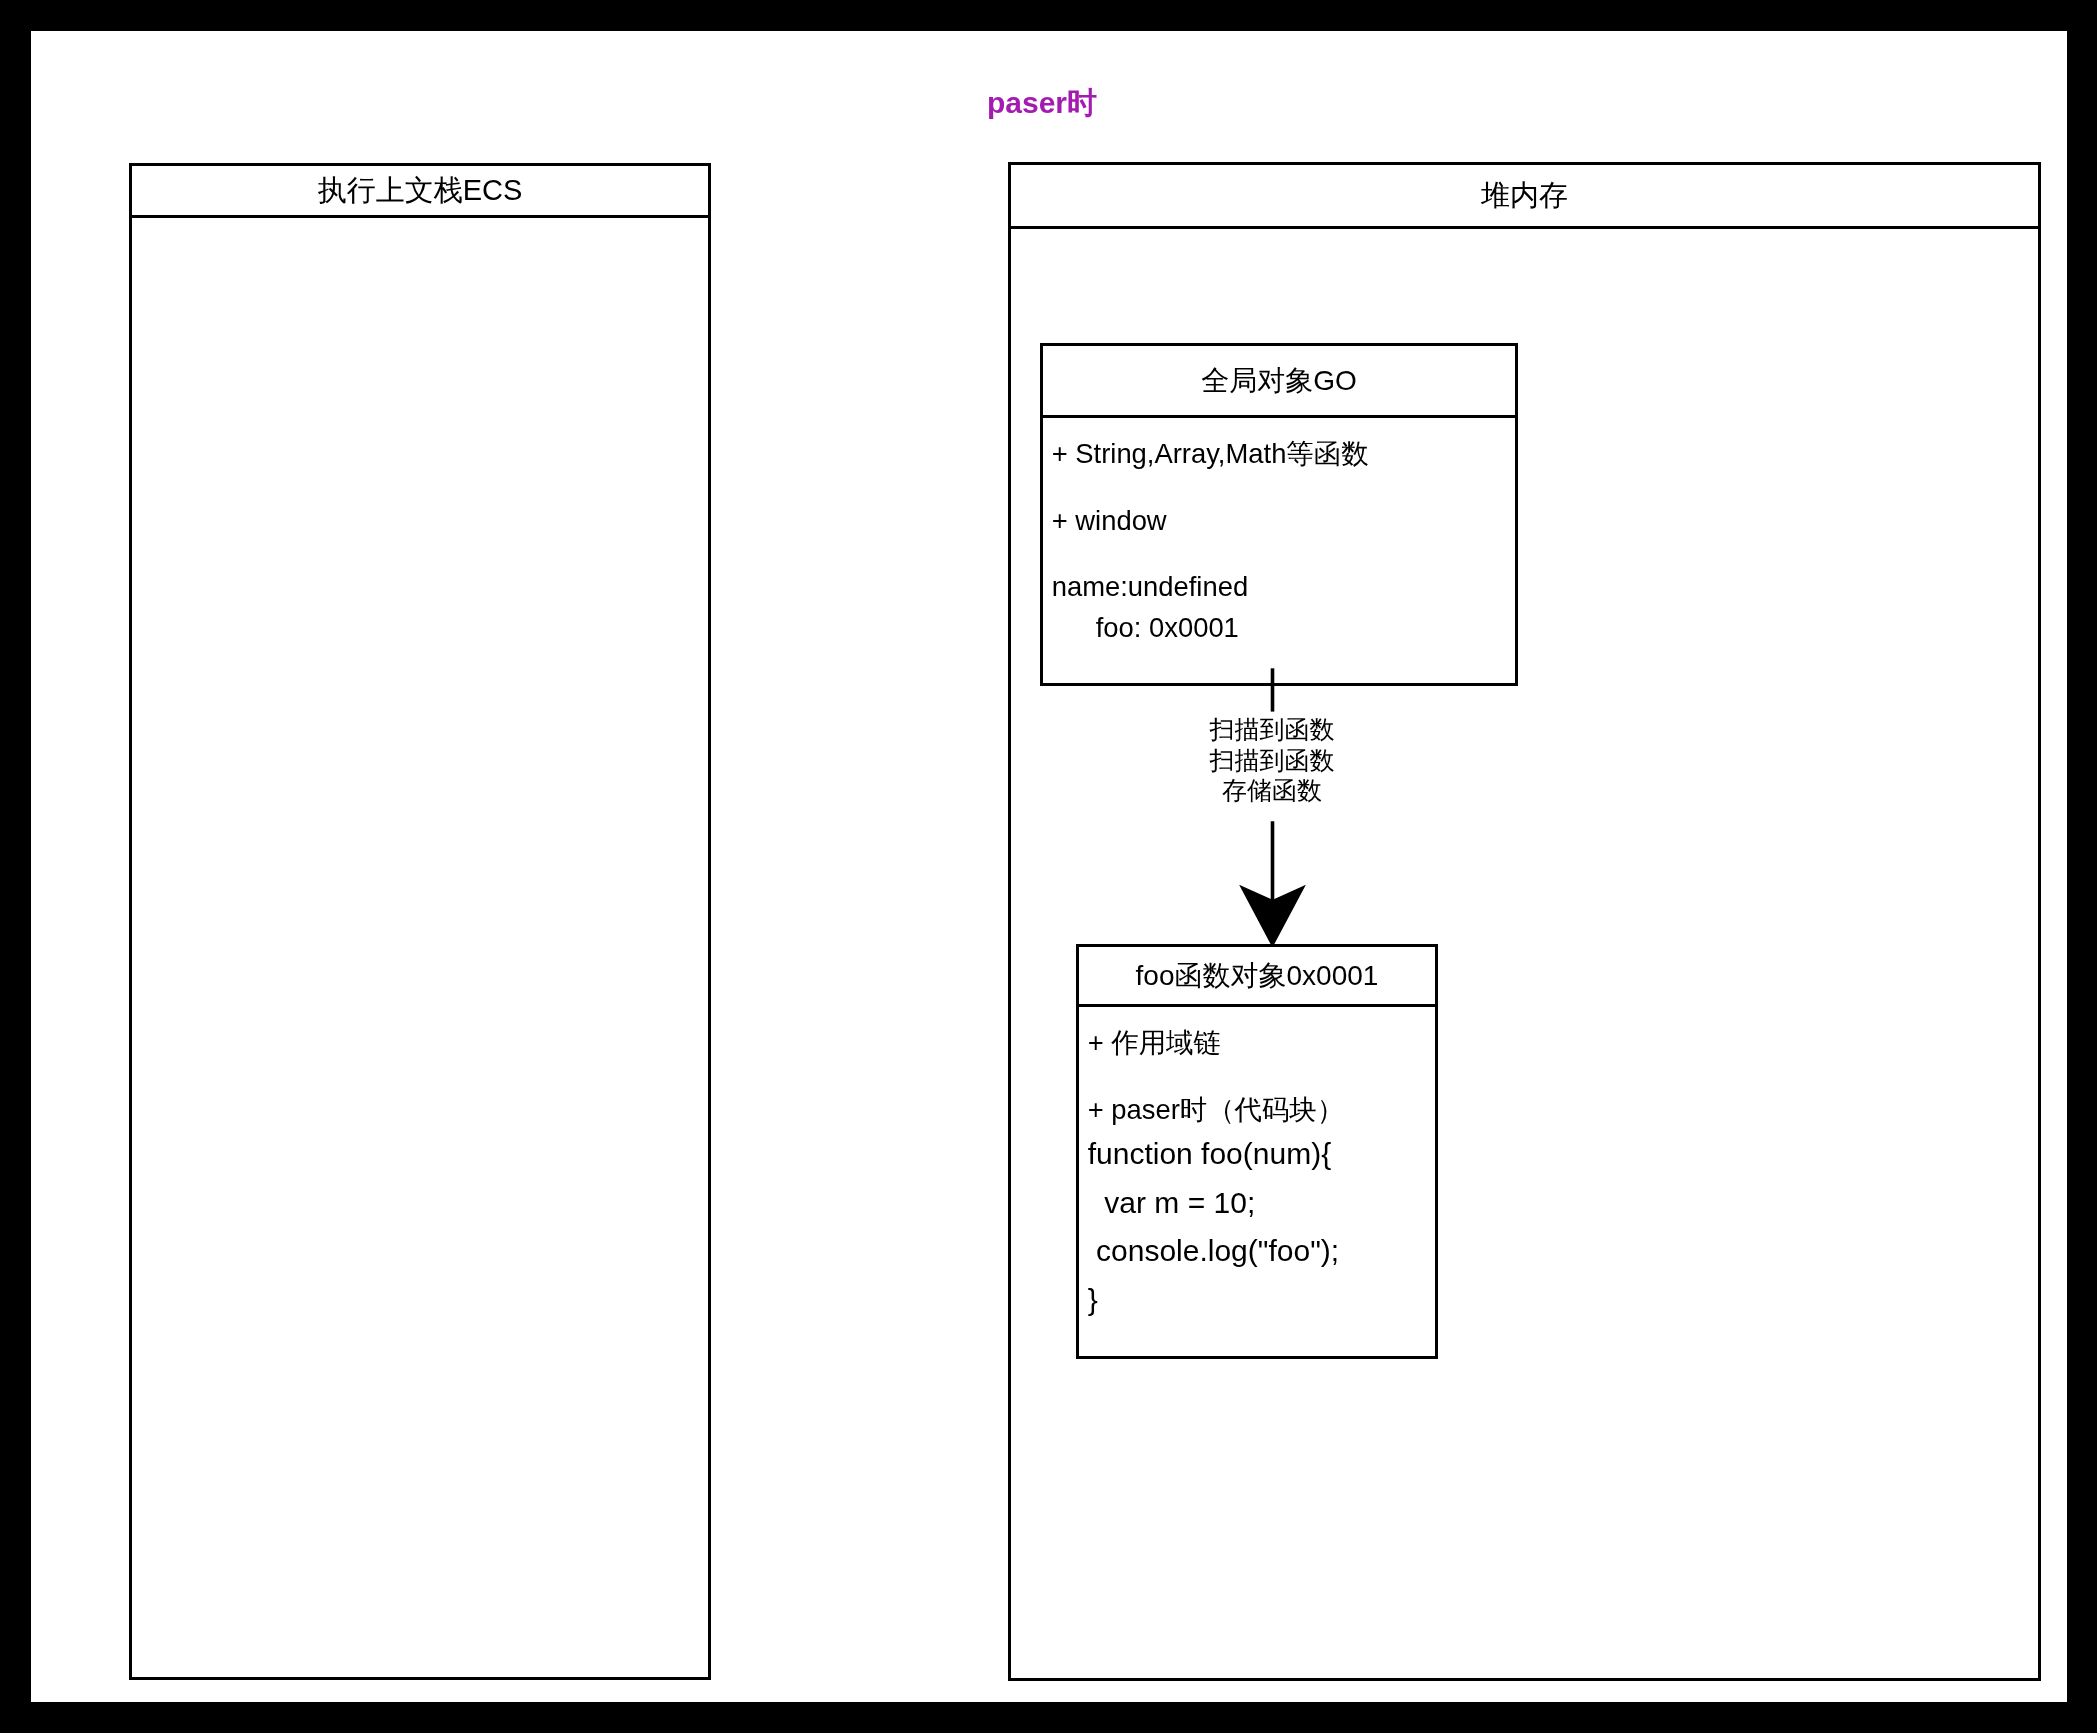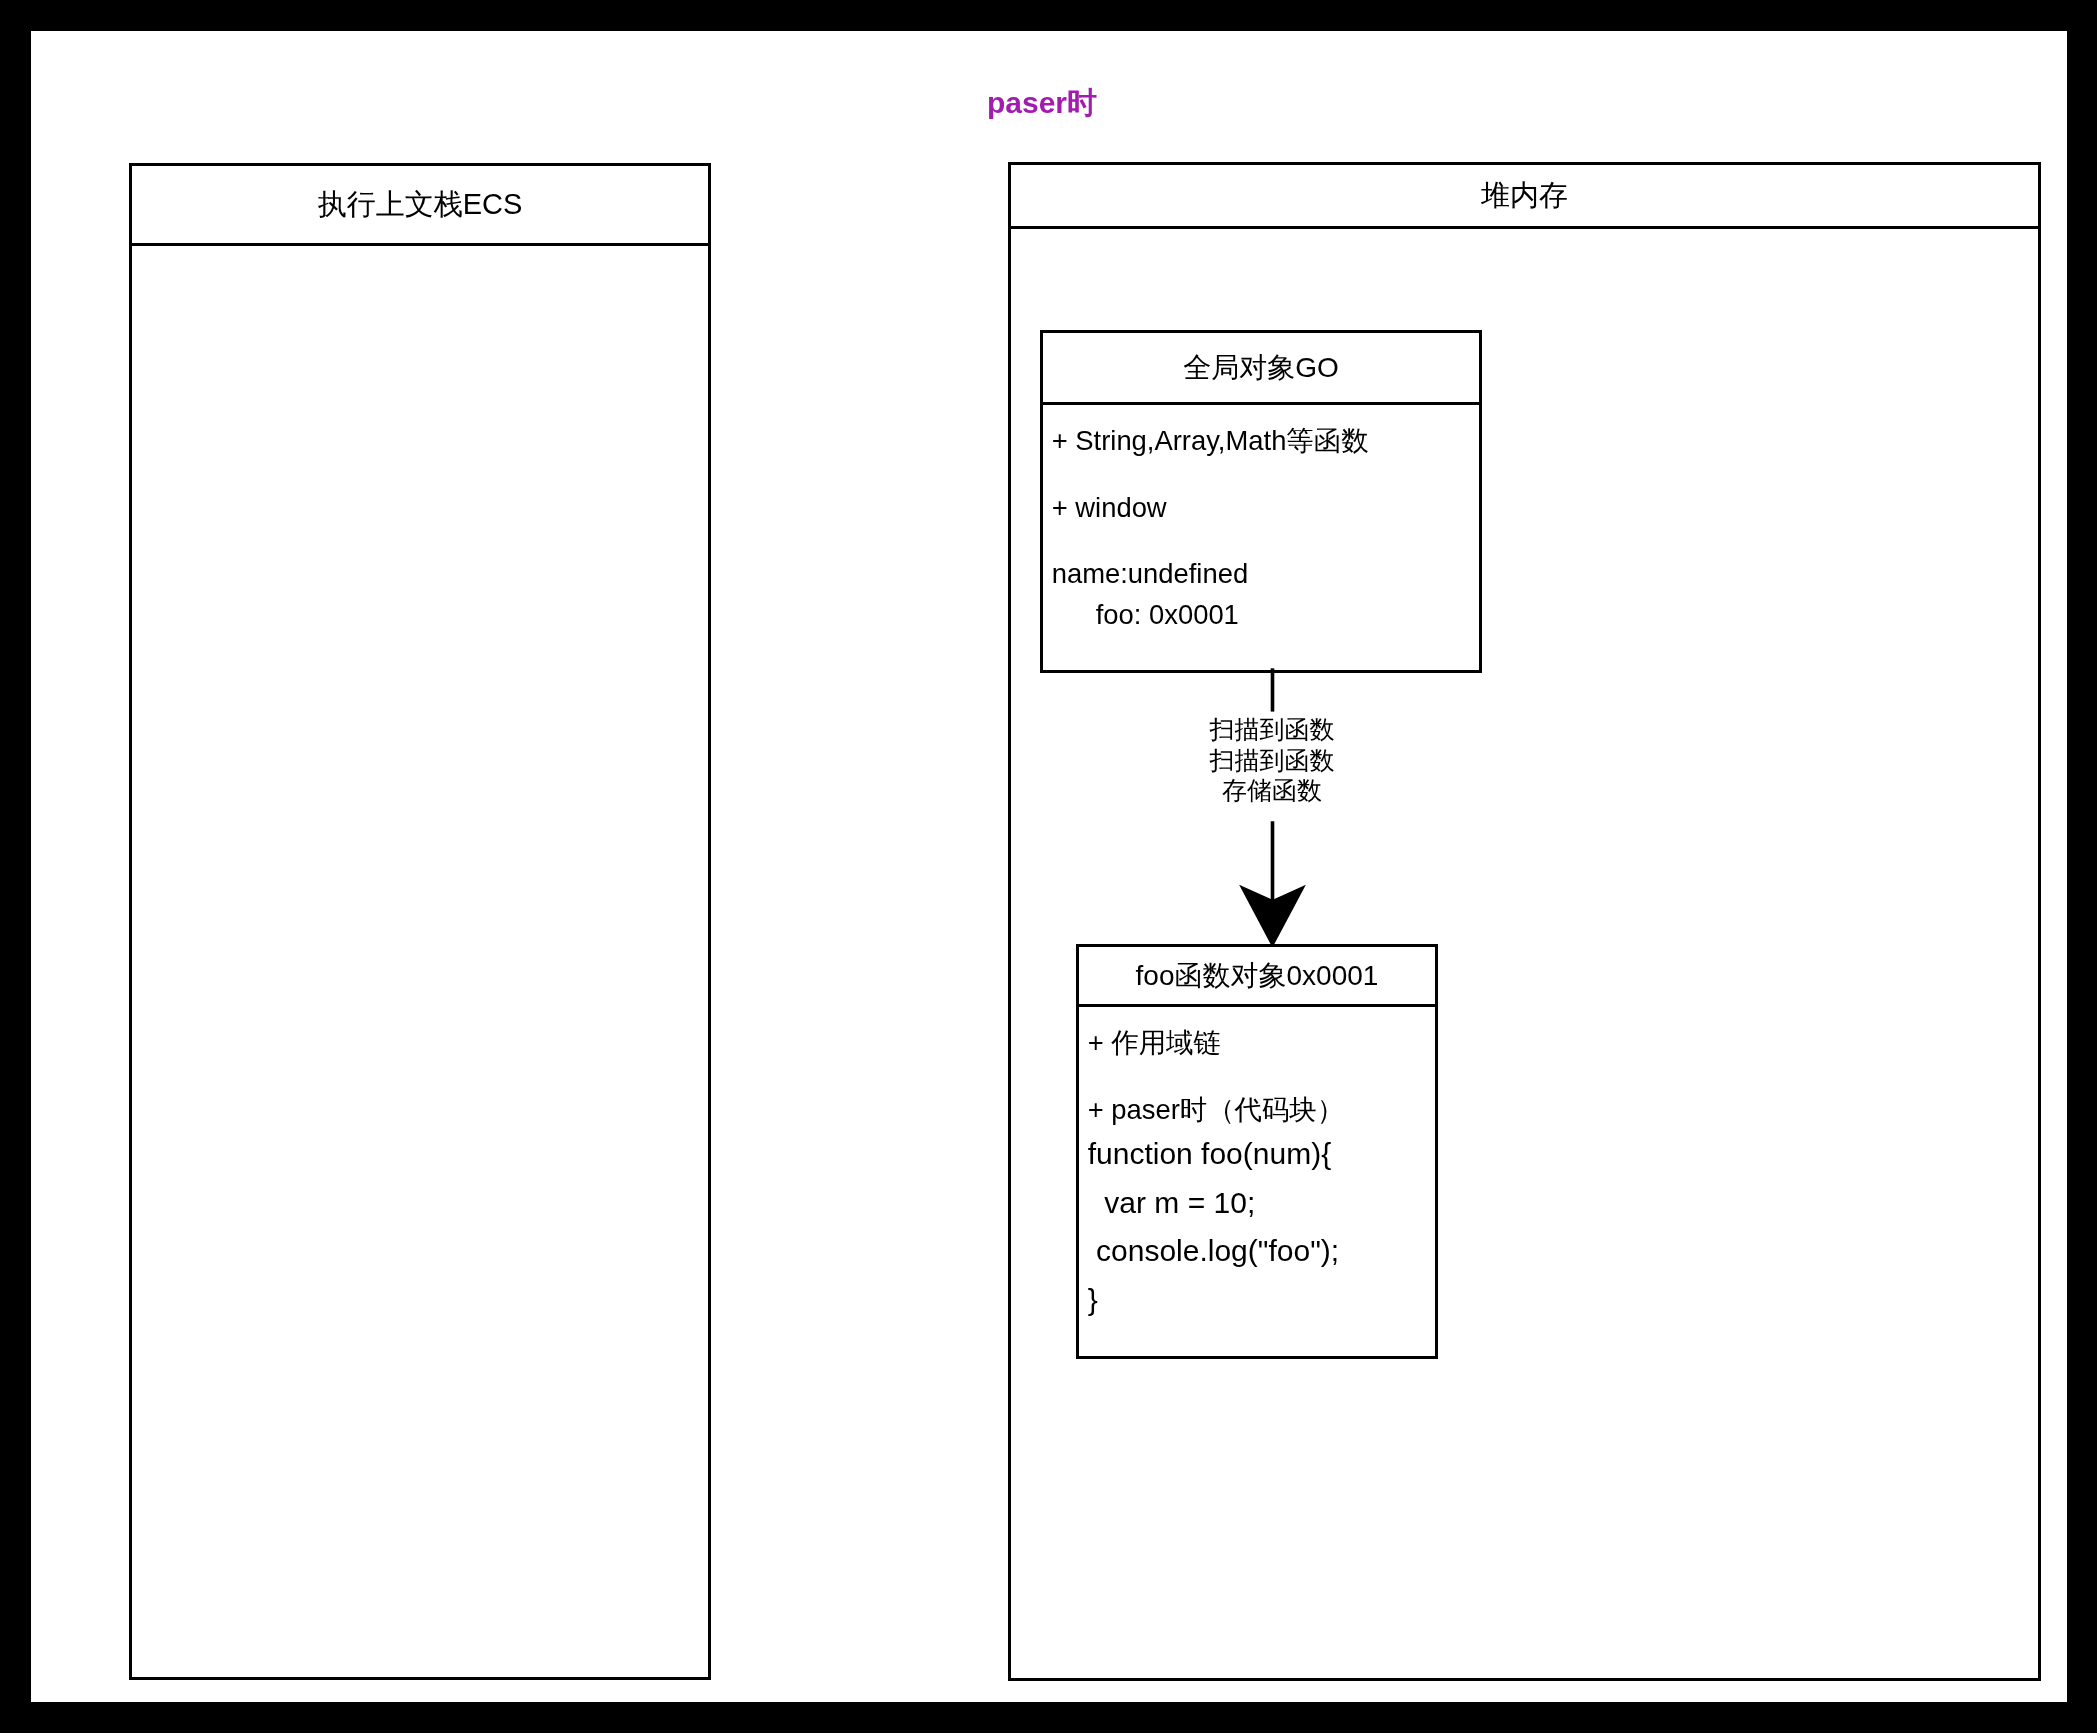--- a/index.html
+++ b/index.html
@@ -67,21 +67,21 @@
     box-sizing: border-box;
   }
 
   
   #ecs-panel {
     left: 98px;
     top: 132px;
     width: 582px;
     height: 1517px;
   }
-  #ecs-panel .panel-header { height: 80px; }
+  #ecs-panel .panel-header { height: 52px; }
   #ecs-panel .panel-body  { height: 1448px; }
 
   
   #heap-panel {
     left: 977px;
     top: 131px;
     width: 1033px;
     height: 1519px;
   }
   #heap-panel .panel-header { height: 64px; }
@@ -122,22 +122,22 @@
     font-family: "Liberation Sans", "DejaVu Sans", sans-serif;
     font-size: 30px;
     line-height: 1.62;
     color: #000000;
     white-space: pre;
   }
 
   
   #go-card {
     left: 29px;   
-    top: 101px;   
-    width: 442px; 
+    top: 114px;   
+    width: 478px; 
     height: 343px;
   }
   #go-card .obj-card-header { height: 72px; }
 
   
   #foo-card {
     left: 29px;    
     top: 715px;    
     width: 362px;
     height: 415px; 

